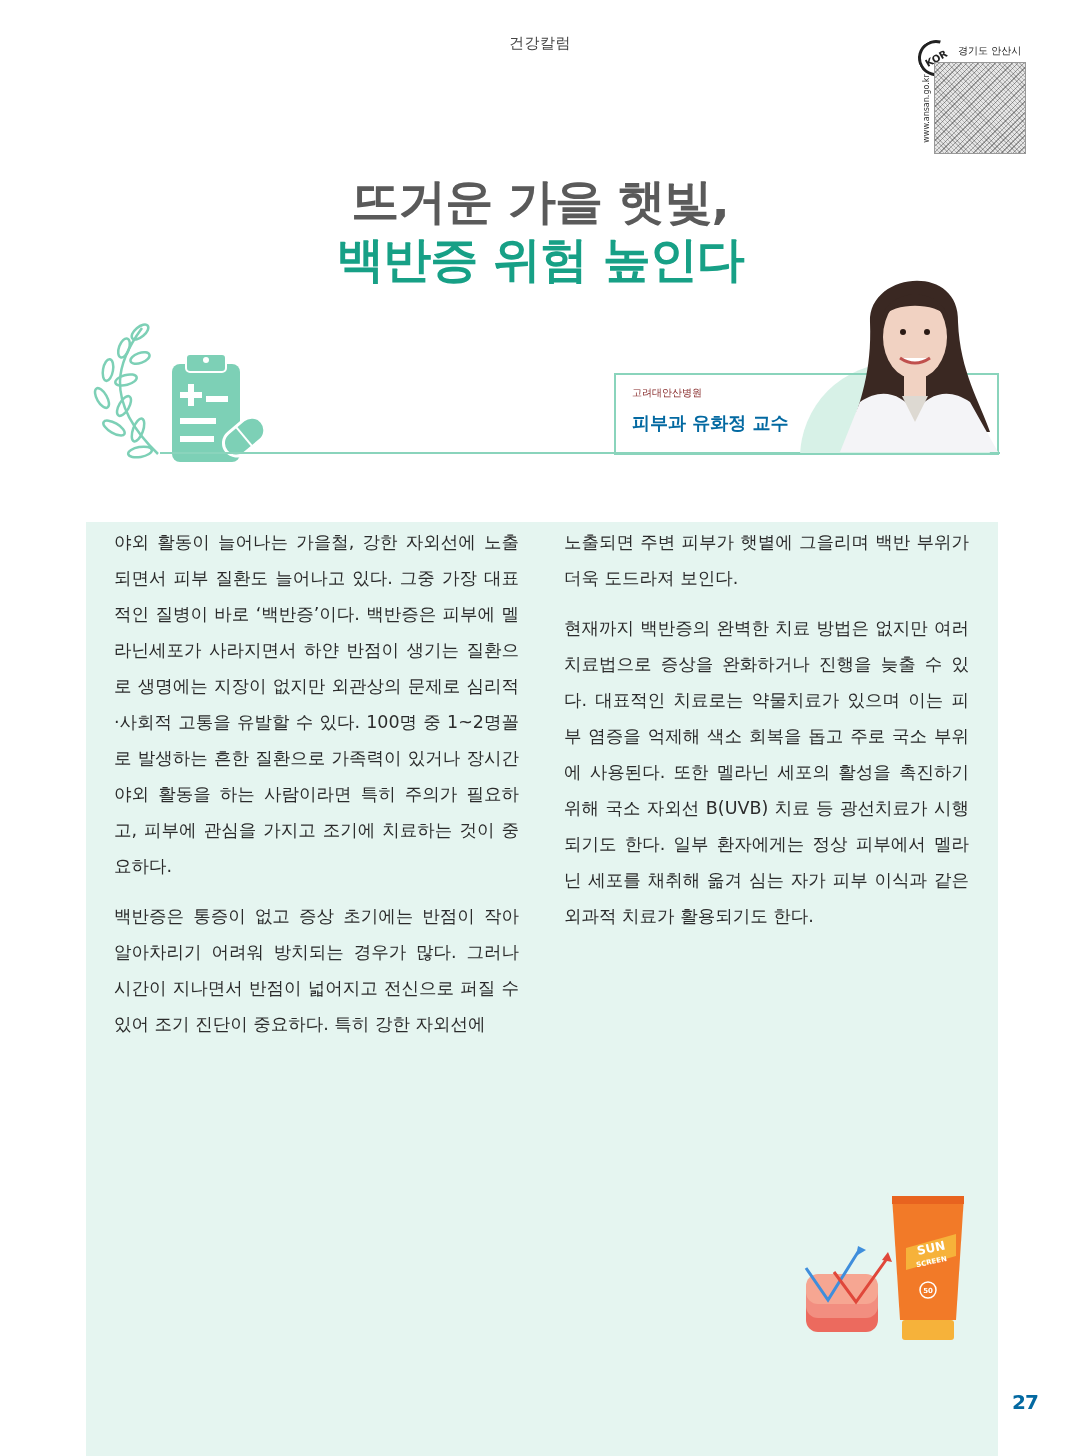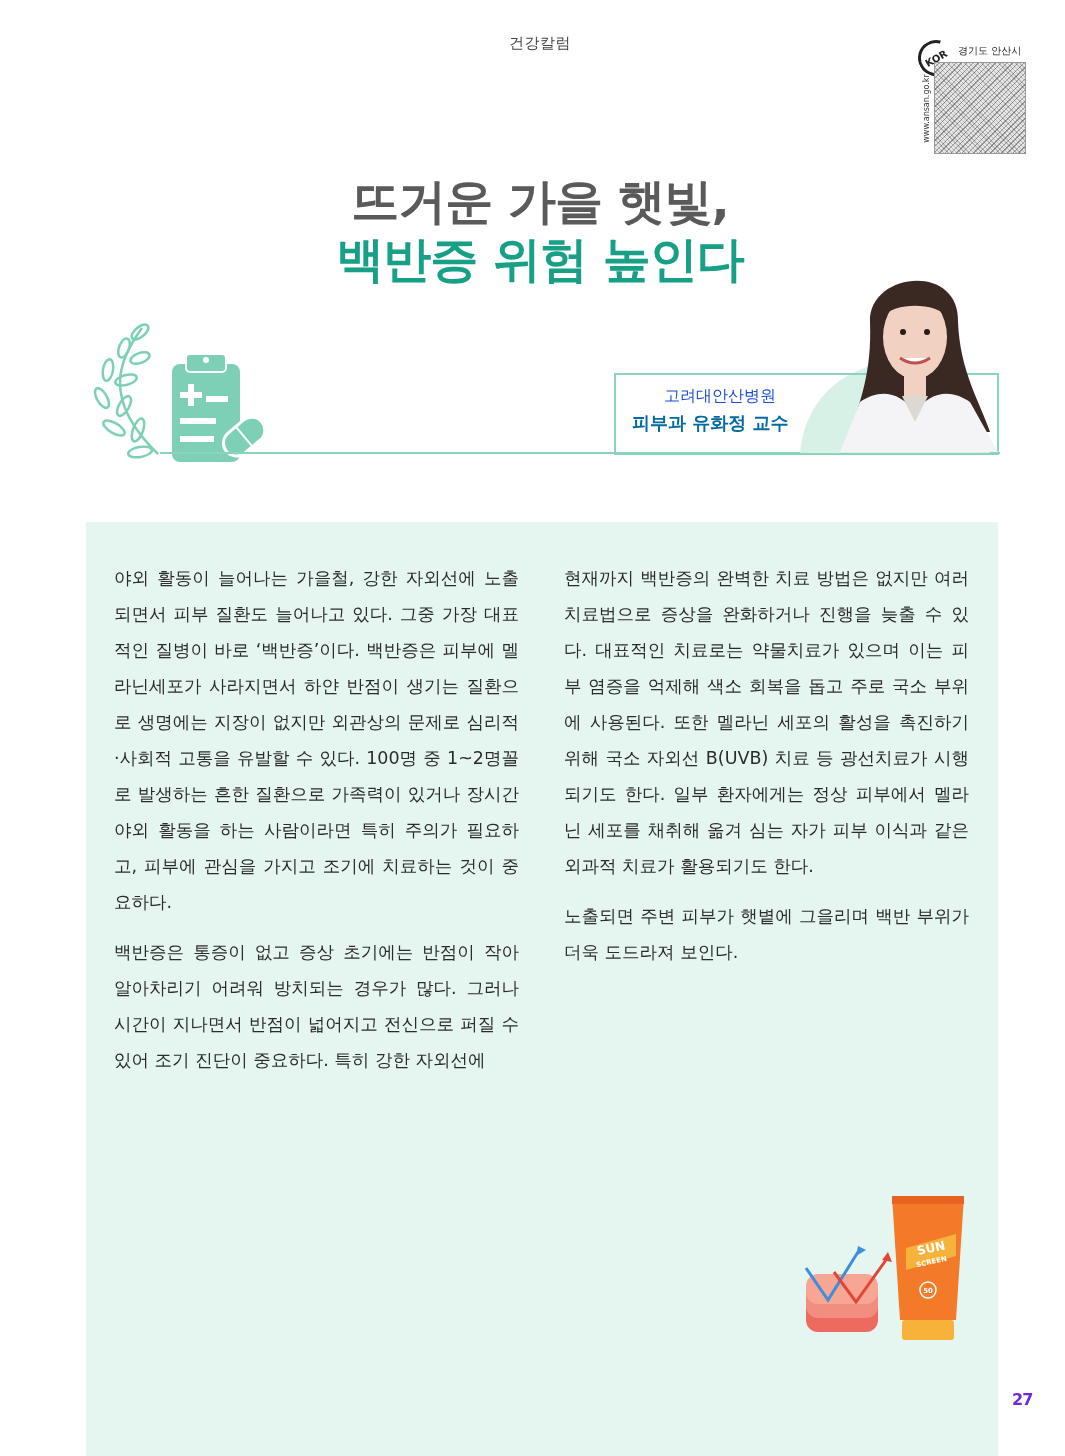--- a/index.html
+++ b/index.html
@@ -49,41 +49,41 @@
   
   .author-bg-circle {
     position: absolute; left: 800px; top: 363px; width: 190px; height: 190px;
     border-radius: 50%; background: #d7f1e7;
     clip-path: inset(0 0 100px 0);
   }
   .author-card {
     position: absolute; left: 614px; top: 373px; width: 381px; height: 78px;
     border: 2px solid #8ad4bc; background: transparent;
   }
-  .author-org { position: absolute; left: 632px; top: 386px; font-size: 16px; color: #1d4ed8; margin-left: 32px; }
+  .author-org { position: absolute; left: 632px; top: 386px; font-size: 10px; color: #7f1d1d; }
   .author-name { position: absolute; left: 632px; top: 411px; font-size: 18px; font-weight: bold; color: #0369a1; }
   .portrait { position: absolute; left: 830px; top: 262px; width: 170px; height: 190px; overflow: hidden; }
 
   
   .panel {
     position: absolute; left: 86px; top: 522px; width: 912px; height: 934px;
     background: #e5f5f0;
   }
   .col {
     position: absolute; top: 524px; width: 405px;
-    font-size: 17.5px; line-height: 36px; color: #2b2b2b; text-align: justify; margin-top: 36px;
+    font-size: 17.5px; line-height: 36px; color: #2b2b2b; text-align: justify;
   }
   .col p { margin: 0 0 14px 0; }
   .col-left { left: 114px; }
   .col-right { left: 564px; }
 
   .sunscreen { position: absolute; left: 800px; top: 1190px; }
   .page-number {
-    position: absolute; left: 1012px; top: 1390px; font-size: 16px; font-weight: bold;
-    color: #6d28d9; font-family: "DejaVu Sans", sans-serif; letter-spacing: -1px;
+    position: absolute; left: 1012px; top: 1390px; font-size: 20px; font-weight: bold;
+    color: #0369a1; font-family: "DejaVu Sans", sans-serif; letter-spacing: -1px;
   }
 </style>
 </head>
 <body>
 
 <div class="section-label">건강칼럼</div>
 
 <div class="qr-wrap">
   <div class="qr-kor">KOR</div>
   <div class="qr-city">경기도 안산시</div>
@@ -149,22 +149,22 @@
 </div>
 
 <div class="panel"></div>
 
 <div class="col col-left">
   <p>야외 활동이 늘어나는 가을철, 강한 자외선에 노출되면서 피부 질환도 늘어나고 있다. 그중 가장 대표적인 질병이 바로 ‘백반증’이다. 백반증은 피부에 멜라닌세포가 사라지면서 하얀 반점이 생기는 질환으로 생명에는 지장이 없지만 외관상의 문제로 심리적·사회적 고통을 유발할 수 있다. 100명 중 1~2명꼴로 발생하는 흔한 질환으로 가족력이 있거나 장시간 야외 활동을 하는 사람이라면 특히 주의가 필요하고, 피부에 관심을 가지고 조기에 치료하는 것이 중요하다.</p>
   <p>백반증은 통증이 없고 증상 초기에는 반점이 작아 알아차리기 어려워 방치되는 경우가 많다. 그러나 시간이 지나면서 반점이 넓어지고 전신으로 퍼질 수 있어 조기 진단이 중요하다. 특히 강한 자외선에</p>
 </div>
 
 <div class="col col-right">
+  <p>노출되면 주변 피부가 햇볕에 그을리며 백반 부위가 더욱 도드라져 보인다.</p>
   <p>현재까지 백반증의 완벽한 치료 방법은 없지만 여러 치료법으로 증상을 완화하거나 진행을 늦출 수 있다. 대표적인 치료로는 약물치료가 있으며 이는 피부 염증을 억제해 색소 회복을 돕고 주로 국소 부위에 사용된다. 또한 멜라닌 세포의 활성을 촉진하기 위해 국소 자외선 B(UVB) 치료 등 광선치료가 시행되기도 한다. 일부 환자에게는 정상 피부에서 멜라닌 세포를 채취해 옮겨 심는 자가 피부 이식과 같은 외과적 치료가 활용되기도 한다.</p>
-  <p>노출되면 주변 피부가 햇볕에 그을리며 백반 부위가 더욱 도드라져 보인다.</p>
 </div>
 
 <div class="sunscreen">
   <svg width="170" height="155" viewBox="0 0 170 155">
     <g>
       <rect x="6" y="98" width="72" height="44" rx="12" fill="#ec6a5e"></rect>
       <rect x="6" y="92" width="72" height="36" rx="12" fill="#f28e80"></rect>
       <rect x="6" y="84" width="72" height="30" rx="12" fill="#f6a692"></rect>
     </g>
     <polyline points="6,78 28,110 58,62" fill="none" stroke="#3f8edc" stroke-width="3"></polyline>

